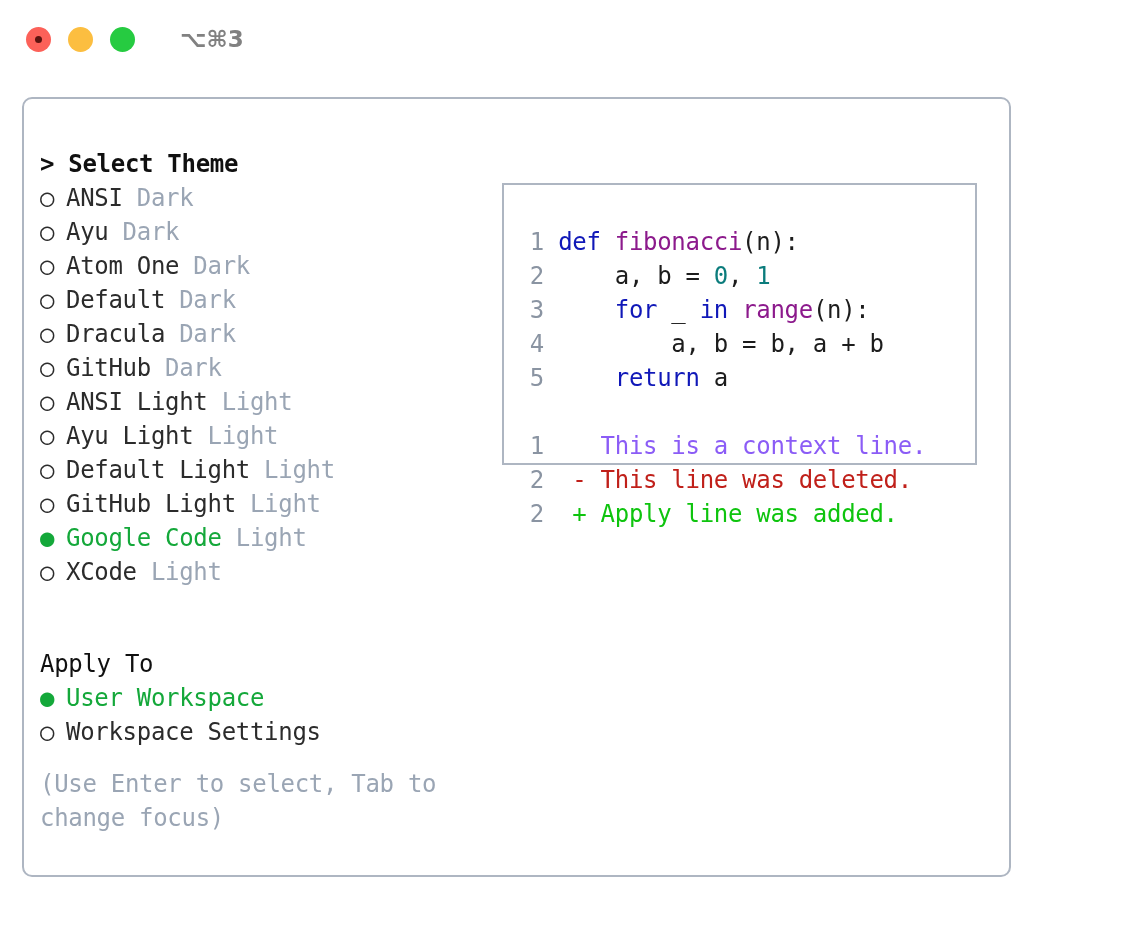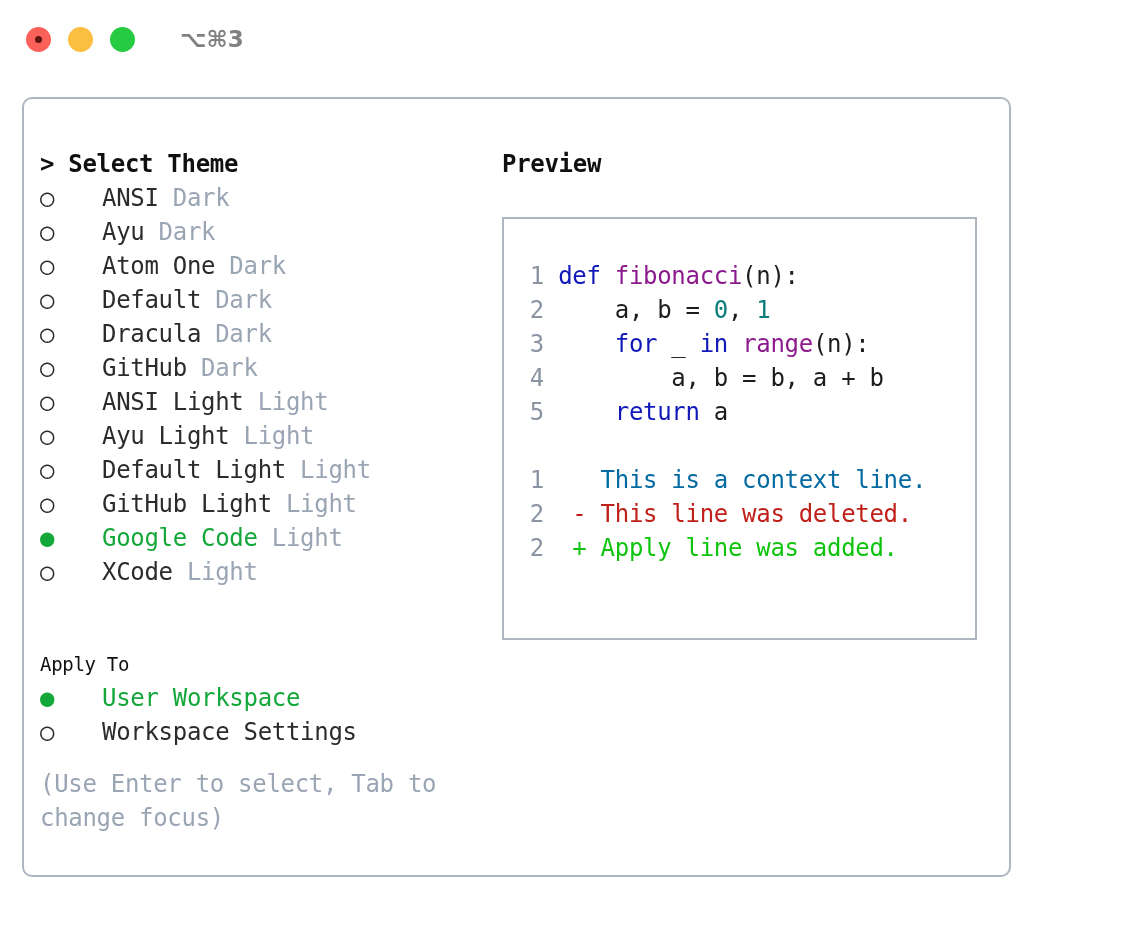--- a/index.html
+++ b/index.html
@@ -100,25 +100,25 @@
     white-space: pre;
     letter-spacing: -0.3px;
     display: block;
   }
   .marker {
     display: inline-block;
     width: 26px;
   }
   .opt.sel .marker { color: #14a83a; }
   .opt.sel .optname { color: #14a83a; }
-  .opt .optname { color: #2b2b2b; margin-left: 36px; }
+  .opt .optname { color: #2b2b2b; }
   .variant { color: #9aa5b4; }
 
   #applyto-hdr {
-    font-size: 19px;
+    font-size: 24px;
     line-height: 34px;
     color: #101010;
     white-space: pre;
     letter-spacing: -0.3px;
     margin-top: 58px;
   }
   #hint {
     margin-top: 18px;
     font-size: 24px;
     line-height: 34px;
@@ -137,21 +137,21 @@
   #preview-title {
     font-size: 24px;
     font-weight: bold;
     color: #101010;
     letter-spacing: -0.3px;
     line-height: 34px;
   }
   #preview-box {
     margin-top: 36px;
     width: 475px;
-    height: 423px;
+    height: 282px;
     border: 2px solid #aeb6c2;
     box-sizing: border-box;
     background: #ffffff;
     padding: 40px 0 0 18px;
   }
   .cline {
     font-size: 24px;
     line-height: 34px;
     white-space: pre;
     letter-spacing: -0.3px;
@@ -162,21 +162,21 @@
     width: 22px;
     text-align: right;
     color: #8a94a2;
   }
   .kw   { color: #1018b8; }
   .fn   { color: #8c1a8c; }
   .num  { color: #0b7c7c; }
   .plain{ color: #1c1c1c; }
 
   .gap { height: 34px; }
-  .ctx { color: #0369a1; text-align: center; }
+  .ctx { color: #8b5cf6; text-align: center; }
   .del { color: #c0201a; }
   .add { color: #0ec40e; }
 </style>
 </head>
 <body>
 
 <div id="app">
 
   <div id="titlebar">
     <div class="lights">
@@ -209,21 +209,20 @@
       <div id="applyto-hdr">Apply To</div>
       <div id="applyto-list">
           <div class="opt sel"><span class="marker">●</span><span class="optname">User Workspace</span></div>
           <div class="opt"><span class="marker">○</span><span class="optname">Workspace Settings</span></div>
         </div>
 
       <div id="hint">(Use Enter to select, Tab to change focus)</div>
     </div>
 
     <div id="right-col">
-      <div id="preview-title">Preview</div>
       <div id="preview-box">
         <div id="code-block">
             <div class="cline"><span class="ln">1</span> <span class="kw">def</span><span class="plain"> </span><span class="fn">fibonacci</span><span class="plain">(n):</span></div>
             <div class="cline"><span class="ln">2</span> <span class="plain">    a, b = </span><span class="num">0</span><span class="plain">, </span><span class="num">1</span></div>
             <div class="cline"><span class="ln">3</span> <span class="plain">    </span><span class="kw">for</span><span class="plain"> _ </span><span class="kw">in</span><span class="plain"> </span><span class="fn">range</span><span class="plain">(n):</span></div>
             <div class="cline"><span class="ln">4</span> <span class="plain">        a, b = b, a + b</span></div>
             <div class="cline"><span class="ln">5</span> <span class="plain">    </span><span class="kw">return</span><span class="plain"> a</span></div>
           </div>
         <div class="gap"></div>
         <div id="diff-block">

